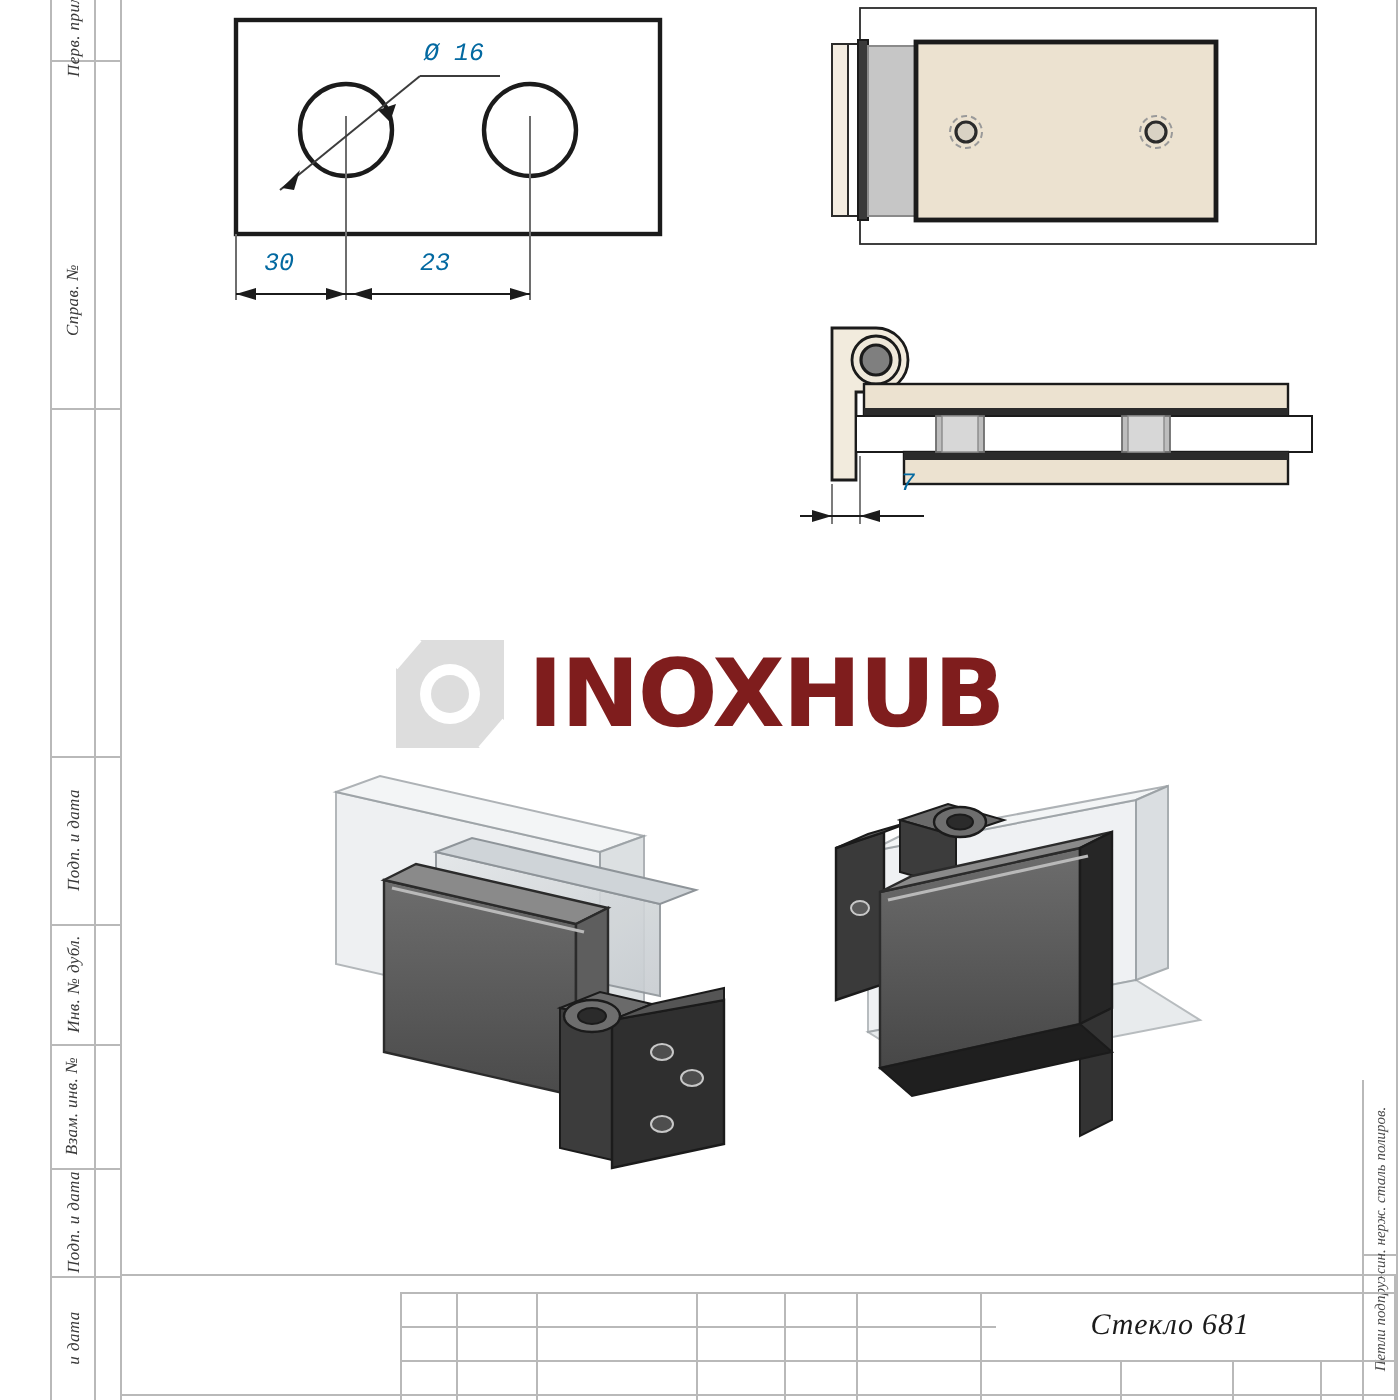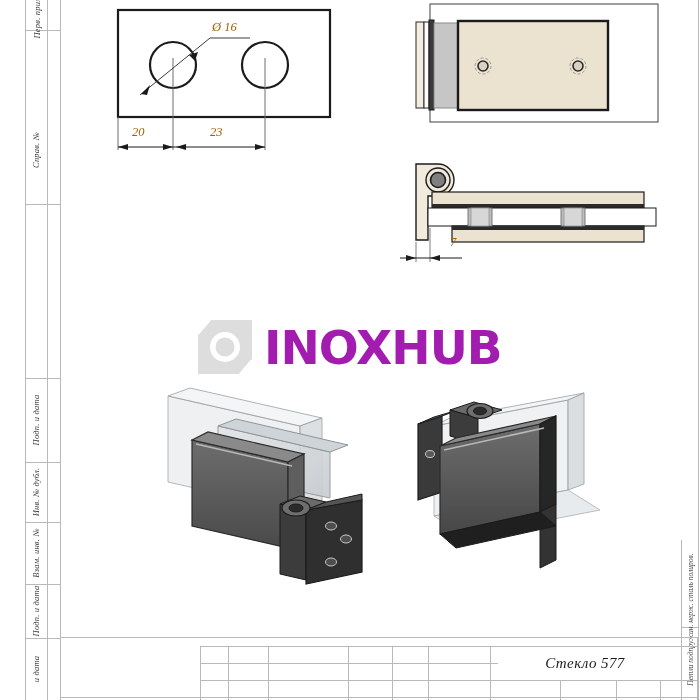--- a/index.html
+++ b/index.html
@@ -30,26 +30,26 @@
   #titleblock .tb{position:absolute;background:#b9b9b9;}
   #title-name{position:absolute;left:490px;top:646px;width:190px;height:34px;
       display:flex;align-items:center;justify-content:center;
       font-family:"Liberation Serif",serif;font-style:italic;
       font-size:15px;color:#1b1b1b;letter-spacing:.4px;}
 
   
   #watermark{position:absolute;left:196px;top:316px;width:320px;height:62px;
       display:flex;align-items:center;gap:10px;pointer-events:none;}
   #wm-text{font-family:"DejaVu Sans",sans-serif;font-weight:bold;
-      font-size:47px;color:#a21caf;letter-spacing:-1px;line-height:1;text-align:right;}
+      font-size:47px;color:#7f1d1d;letter-spacing:-1px;line-height:1;text-align:right;}
 
   
   .view{position:absolute;}
-  .dimtext{position:absolute;font-family:Liberation Serif, serif;
-      font-style:italic;font-size:12.5px;color:#a16207;}
+  .dimtext{position:absolute;font-family:Liberation Mono, monospace;
+      font-style:italic;font-size:12.5px;color:#0369a1;}
   svg{display:block;overflow:visible;}
 </style>
 </head>
 <body>
 
 <div id="sheet">
 
   <div class="vline" style="left:25px;top:0;height:700px;"></div>
   <div class="vline" style="left:47px;top:0;height:700px;"></div>
   <div class="vline" style="left:60px;top:0;height:700px;"></div>
@@ -111,21 +111,21 @@
 
       <line x1="8" y1="147" x2="63" y2="147" stroke="#1b1b1b" stroke-width="1"></line>
       <polygon points="8,147 18,144 18,150" fill="#1b1b1b"></polygon>
       <polygon points="63,147 53,144 53,150" fill="#1b1b1b"></polygon>
 
       <line x1="63" y1="147" x2="155" y2="147" stroke="#1b1b1b" stroke-width="1"></line>
       <polygon points="66,147 76,144 76,150" fill="#1b1b1b"></polygon>
       <polygon points="155,147 145,144 145,150" fill="#1b1b1b"></polygon>
     </svg>
     <div class="dimtext" style="left:102px;top:20px;">Ø 16</div>
-    <div class="dimtext" style="left:22px;top:125px;">20</div>
+    <div class="dimtext" style="left:22px;top:125px;">30</div>
     <div class="dimtext" style="left:100px;top:125px;">23</div>
   </div>
 
   <div class="view" style="left:398px;top:0px;">
     <svg width="270" height="130" viewBox="0 0 270 130">
       <rect x="32" y="4" width="228" height="118" fill="none" stroke="#2b2b2b" stroke-width="0.9"></rect>
       <rect x="18" y="22" width="8" height="86" fill="#f3ece1" stroke="#2b2b2b" stroke-width="1"></rect>
       <rect x="26" y="22" width="5" height="86" fill="#ffffff" stroke="#2b2b2b" stroke-width="1"></rect>
       <rect x="31" y="20" width="5" height="90" fill="#3a3a3a" stroke="#1b1b1b" stroke-width="1"></rect>
       <rect x="36" y="23" width="26" height="85" fill="#c6c6c6" stroke="#8a8a8a" stroke-width="1"></rect>
@@ -273,15 +273,15 @@
     <div class="tb" style="left:288px;top:9px;width:1px;height:54px;"></div>
     <div class="tb" style="left:332px;top:9px;width:1px;height:54px;"></div>
     <div class="tb" style="left:368px;top:9px;width:1px;height:54px;"></div>
     <div class="tb" style="left:430px;top:9px;width:1px;height:54px;"></div>
     <div class="tb" style="left:500px;top:43px;width:1px;height:20px;"></div>
     <div class="tb" style="left:556px;top:43px;width:1px;height:20px;"></div>
     <div class="tb" style="left:600px;top:43px;width:1px;height:20px;"></div>
     <div class="tb" style="left:637px;top:0;width:1px;height:63px;"></div>
   </div>
 
-  <div id="title-name">Стекло 577</div>
+  <div id="title-name">Стекло 681</div>
 
 </div>
 
 </body></html>

